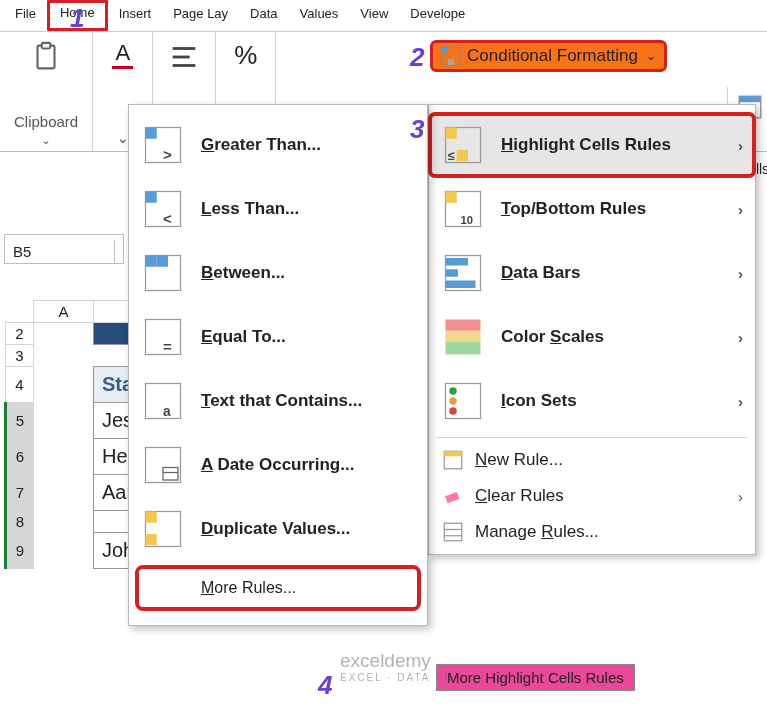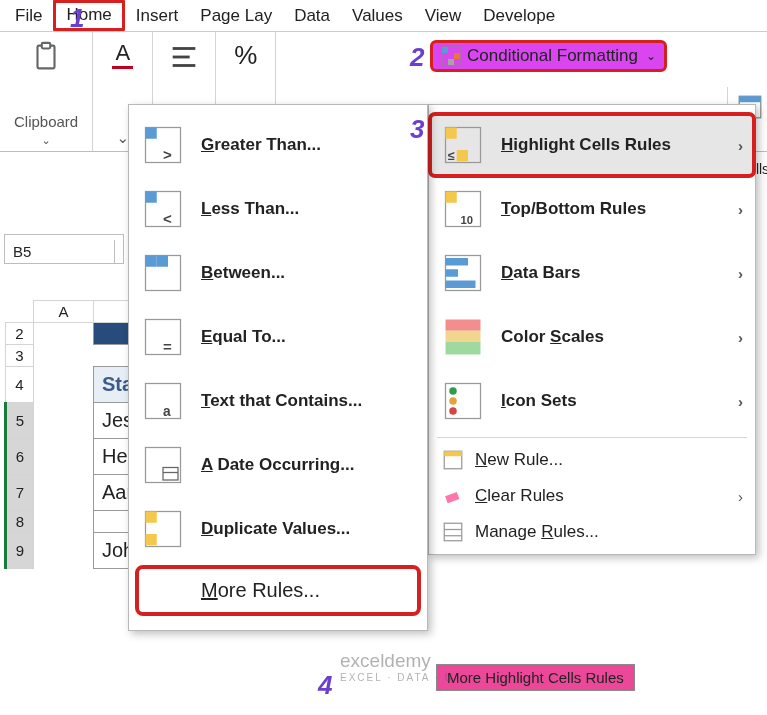--- a/index.html
+++ b/index.html
@@ -21,21 +21,21 @@
     height: 32px;
     align-items: stretch;
     padding-left: 4px;
     background: #fff;
   }
   .tab {
     padding: 5px 10px 4px;
     border: 1px solid transparent;
     border-bottom: none;
     color: #222;
-    font-size: 17px;
+    font-size: 13px;
   }
   .tab.active {
     border-color: #8b8b8b;
     background: #fff;
     position: relative;
     top: 1px;
   }
   .tab.redbox {
     border: 3px solid #d62020 !important;
     border-radius: 1px;
@@ -72,21 +72,21 @@
   .cf-btn {
     position: absolute;
     top: 8px;
     left: 430px;
     display: flex;
     align-items: center;
     gap: 6px;
     padding: 3px 8px;
     border: 3px solid #d62020;
     border-radius: 6px;
-    background: #d946ef;
+    background: #f97316;
     font-size: 17px;
   }
   .cf-btn .chev { font-size: 12px; margin-left:2px;}
   
   .submenu, .flyout {
     position: absolute;
     background: #fff;
     border: 1px solid #b8b8b8;
     box-shadow: 3px 3px 8px rgba(0,0,0,0.25);
   }
@@ -133,21 +133,21 @@
     width: 40px; height: 40px; flex: 0 0 40px;
     display:flex; align-items:center; justify-content:center;
   }
   .mini-icon-sm {
     width: 20px; height: 20px; flex: 0 0 20px;
   }
   
   .more-rules {
     border-top: 1px solid #ccc;
     padding: 10px 14px 10px 62px;
-    font-size: 20px;
+    font-size: 16px;
     font-weight: 400;
     position: relative;
   }
   .more-rules.redbox3 {
     border: 4px solid #d62020;
     border-radius: 8px;
     margin: 4px 6px 6px;
   }
   
   .tooltip {

